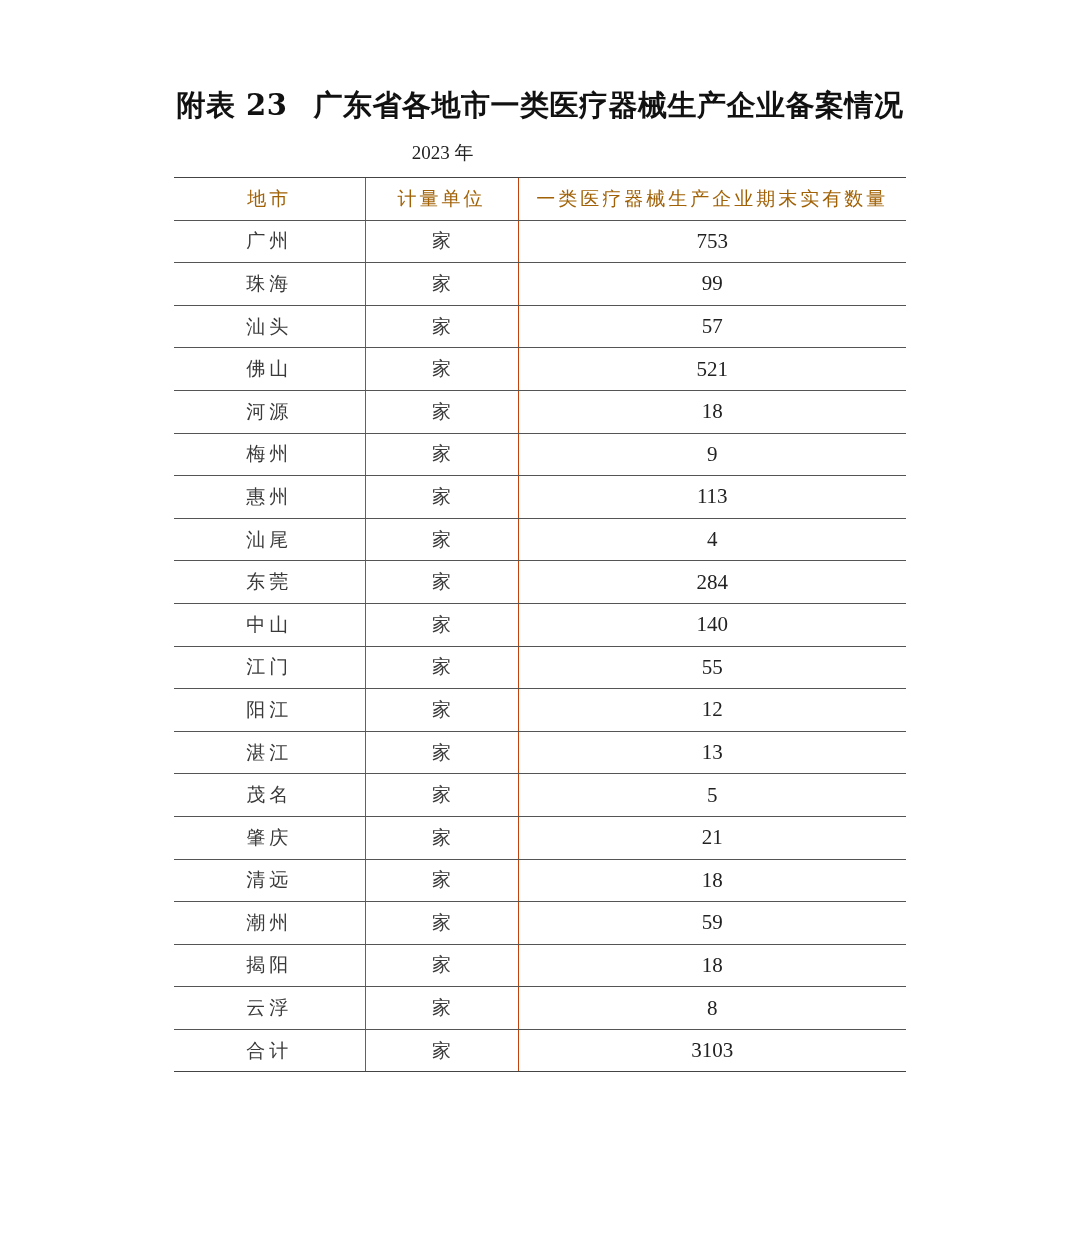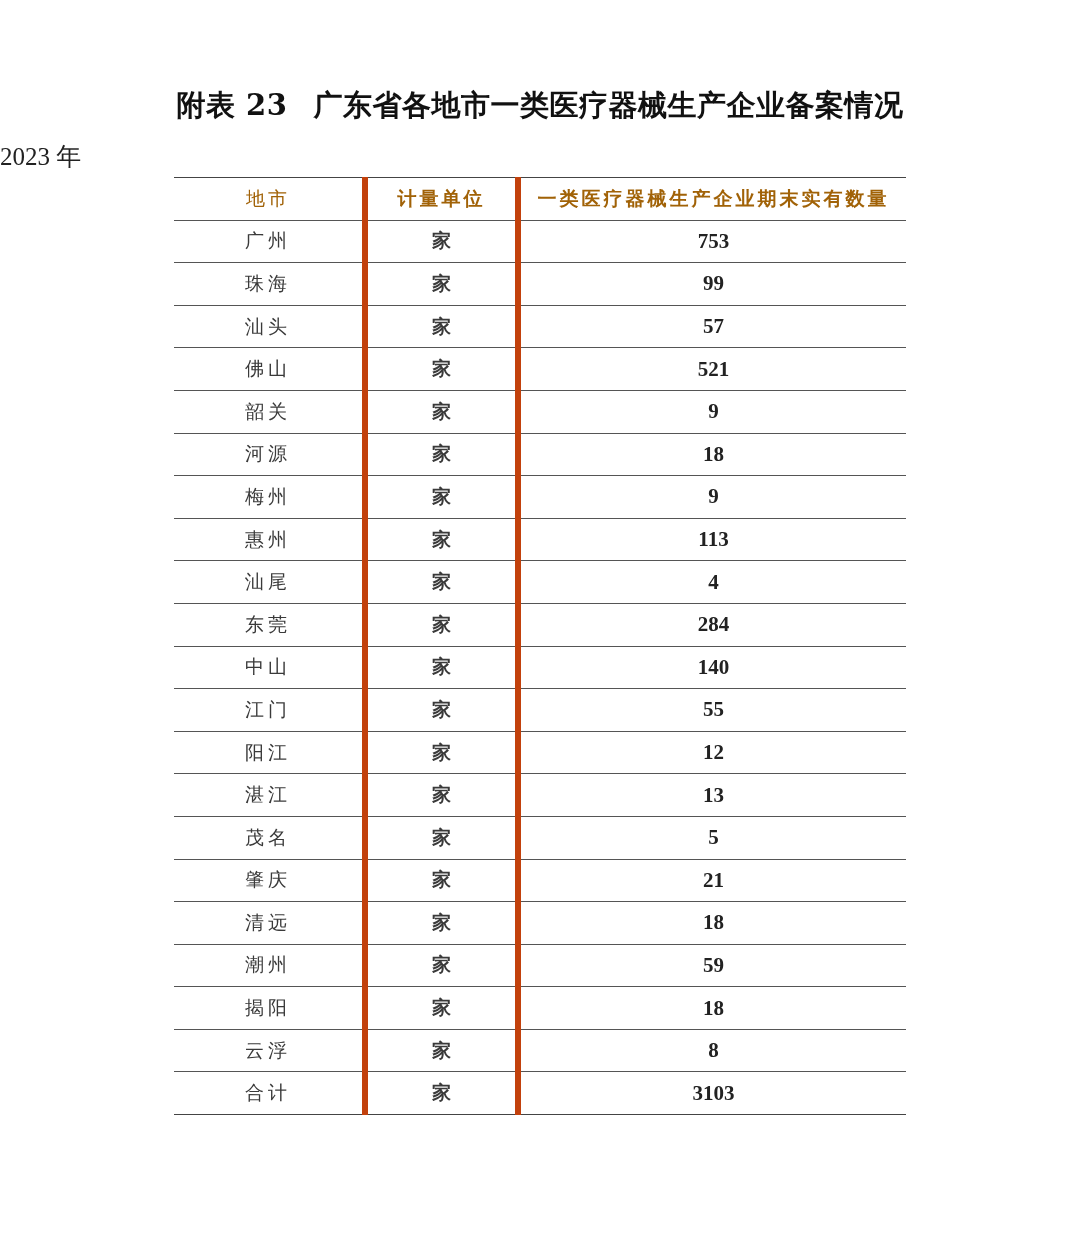--- a/index.html
+++ b/index.html
@@ -1,23 +1,23 @@
 <!DOCTYPE html>
 <html><head>
   <meta charset="utf-8">
   <style>
     html, body { margin: 0; padding: 0; background: #ffffff; }
     body { width: 1080px; height: 1247px; position: relative; overflow: hidden; font-family: "DejaVu Serif", "Liberation Serif", serif; color: #1a1a1a; }
     .title { position: absolute; left: 0; width: 1080px; top: 86px; text-align: center; font-size: 29px; font-weight: bold; letter-spacing: 0.5px; color: #111; font-family: "DejaVu Serif", serif; }
     .title .num { margin-right: 26px; }
-    .subtitle { position: absolute; left: 0; width: 885px; top: 140px; font-size: 25px; color: #222; font-family: "Liberation Serif", "DejaVu Serif", serif; }
+    .subtitle { position: absolute; left: 0; width: 885px; top: 140px; text-align: center; font-size: 19px; color: #222; font-family: "Liberation Serif", "DejaVu Serif", serif; }
     table { position: absolute; left: 174px; top: 177px; width: 732px; border-collapse: collapse; table-layout: fixed; }
     th, td { height: 41.6px; padding: 0; text-align: center; vertical-align: middle; border-top: 1px solid #555; border-bottom: 1px solid #555; font-weight: normal; color: #333; }
     col.c1 { width: 191px; } col.c2 { width: 153px; } col.c3 { width: 388px; }
-    th + th, td + td { border-left: 6px solid #c2410c; font-weight: bold; }
+    th + th, td + td { border-left: 1px solid #c2410c; }
     th { font-size: 19px; letter-spacing: 3px; font-family: "DejaVu Sans", sans-serif; color: #a16207; }
     td { font-size: 19px; }
     td.city { font-family: "DejaVu Sans", sans-serif; letter-spacing: 4px; color: #3a3a3a; }
     td.unit { font-family: "DejaVu Sans", sans-serif; color: #3a3a3a; }
     td.val { font-family: "Liberation Serif", "DejaVu Serif", serif; font-size: 21px; color: #222; margin-top: 32px; }
     tr:first-child th { border-top: 1.5px solid #444; }
     tbody tr:last-child td { border-bottom: 1.5px solid #444; }
   </style>
 </head>
 <body>
@@ -51,25 +51,20 @@
       </tr>
       <tr>
         <td class="city">汕头</td>
         <td class="unit">家</td>
         <td class="val">57</td>
       </tr>
       <tr>
         <td class="city">佛山</td>
         <td class="unit">家</td>
         <td class="val">521</td>
-      </tr>
-      <tr>
-        <td class="city">韶关</td>
-        <td class="unit">家</td>
-        <td class="val">9</td>
       </tr>
       <tr>
         <td class="city">河源</td>
         <td class="unit">家</td>
         <td class="val">18</td>
       </tr>
       <tr>
         <td class="city">梅州</td>
         <td class="unit">家</td>
         <td class="val">9</td>

